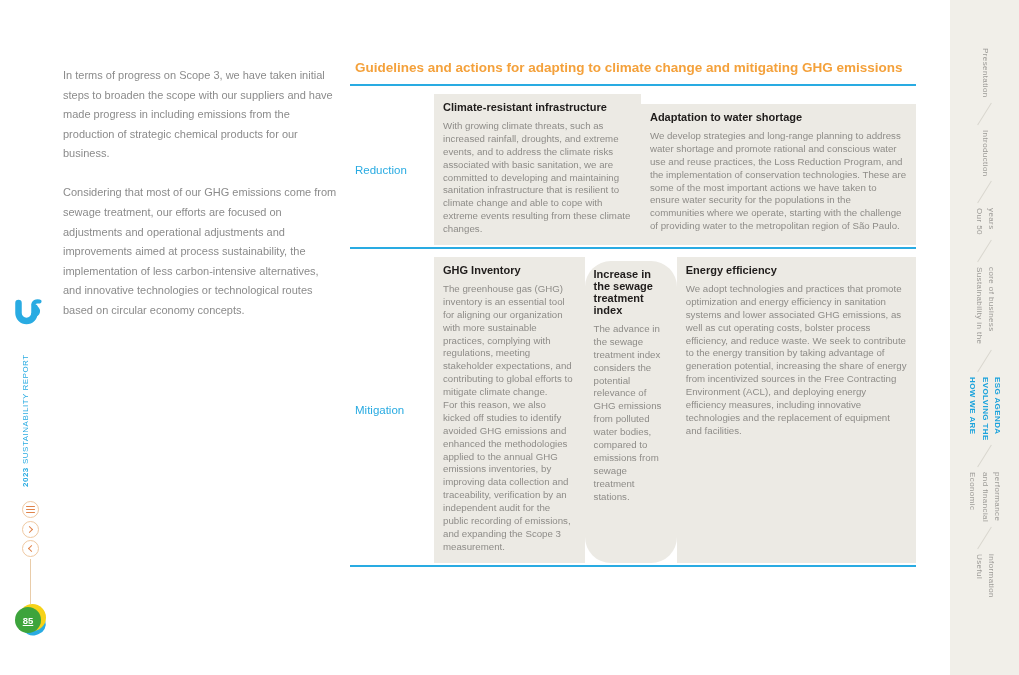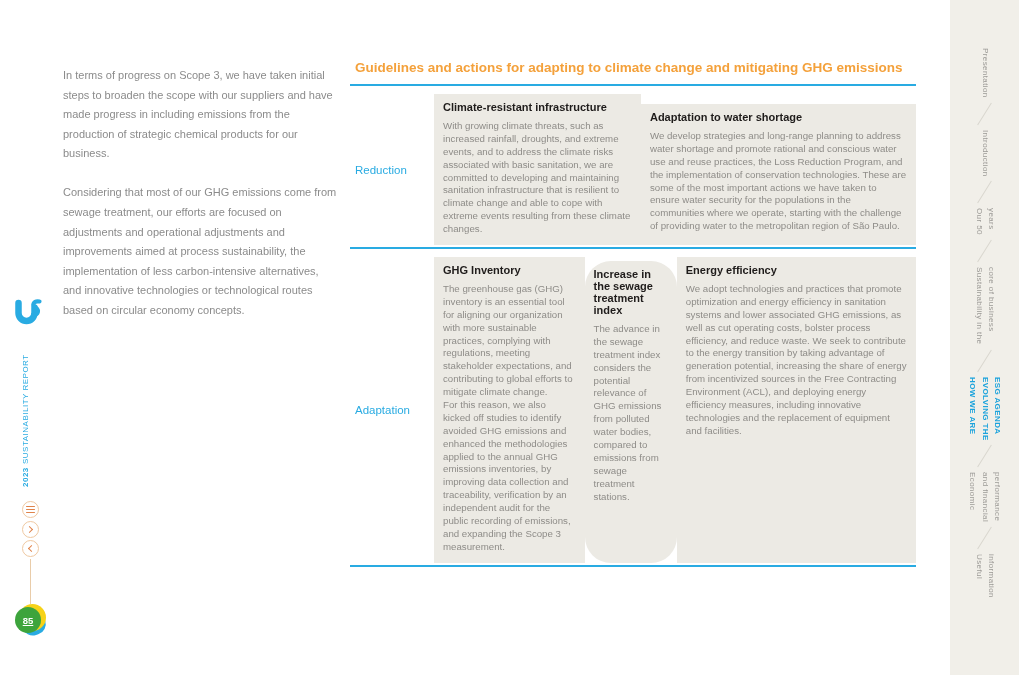--- a/index.html
+++ b/index.html
@@ -139,21 +139,21 @@
         <div class="row">
           <div class="row-title">Adaptation to water shortage</div>
           <div class="row-body">We develop strategies and long-range planning to address water shortage and promote rational and conscious water use and reuse practices, the Loss Reduction Program, and the implementation of conservation technologies. These are some of the most important actions we have taken to ensure water security for the populations in the communities where we operate, starting with the challenge of providing water to the metropolitan region of São Paulo.</div>
         </div>
       </div>
     </div>
     <div class="hline"></div>
 
     <div class="section">
       <div class="label-col">
-        <span>Adaptation</span>
+        <span>Mitigation</span>
       </div>
       <div class="rows">
         <div class="row tight">
           <div class="row-title">GHG Inventory</div>
           <div class="row-body">The greenhouse gas (GHG) inventory is an essential tool for aligning our organization with more sustainable practices, complying with regulations, meeting stakeholder expectations, and contributing to global efforts to mitigate climate change.
 For this reason, we also kicked off studies to identify avoided GHG emissions and enhanced the methodologies applied to the annual GHG emissions inventories, by improving data collection and traceability, verification by an independent audit for the public recording of emissions, and expanding the Scope 3 measurement.</div>
         </div>
         <div class="row" style="margin-top:4px;border-radius:26px;">
           <div class="row-title">Increase in the sewage treatment index</div>
           <div class="row-body">The advance in the sewage treatment index considers the potential relevance of GHG emissions from polluted water bodies, compared to emissions from sewage treatment stations.</div>

